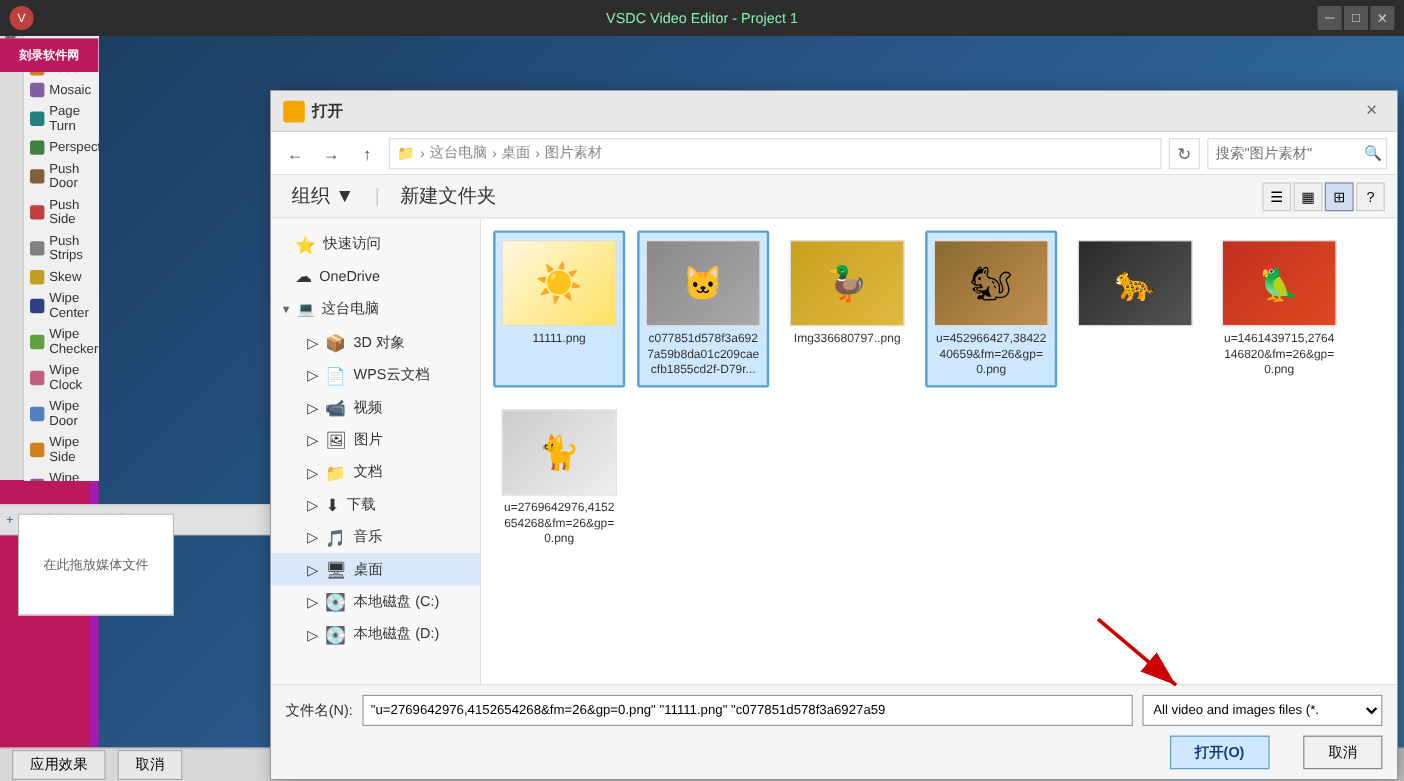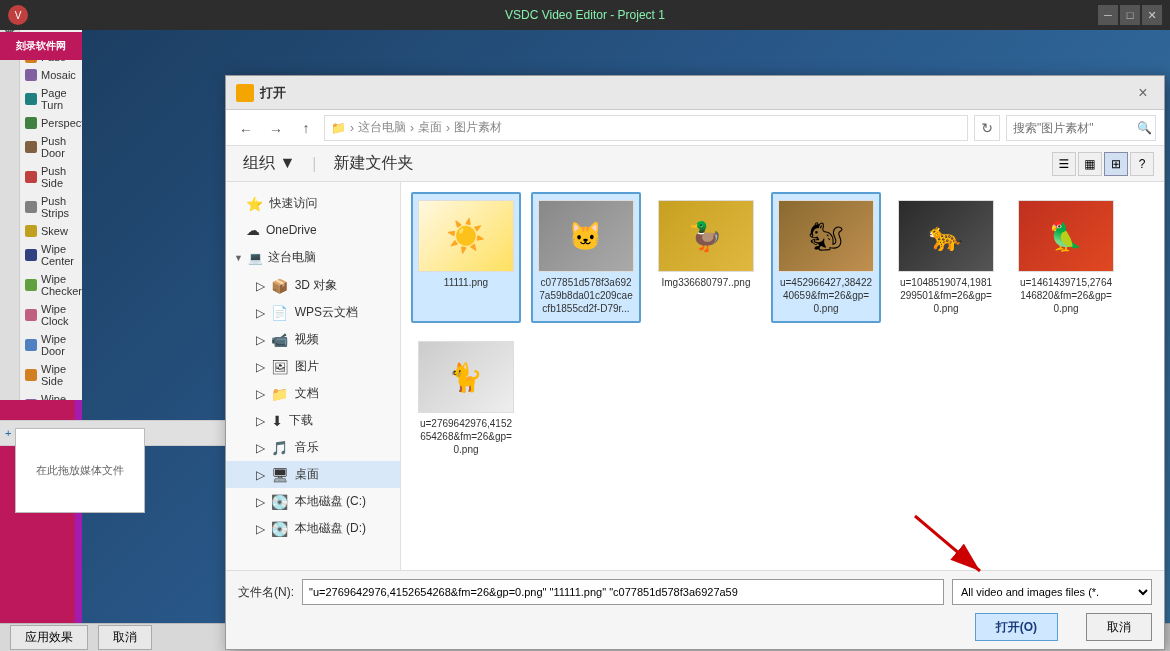--- a/index.html
+++ b/index.html
@@ -721,21 +721,20 @@
           <div class="file-thumb thumb-squirrel">
             🐿
           </div>
           <span class="file-name">u=452966427,3842240659&amp;fm=26&amp;gp=0.png</span>
         </div>
 
         <div class="file-item">
           <div class="file-thumb thumb-cheetah">
             🐆
           </div>
-          <span class="file-name">u=1048519074,1981299501&amp;fm=26&amp;gp=0.png</span>
         </div>
 
         <div class="file-item">
           <div class="file-thumb thumb-bird">
             🦜
           </div>
           <span class="file-name">u=1461439715,2764146820&amp;fm=26&amp;gp=0.png</span>
         </div>
 
         <div class="file-item">

